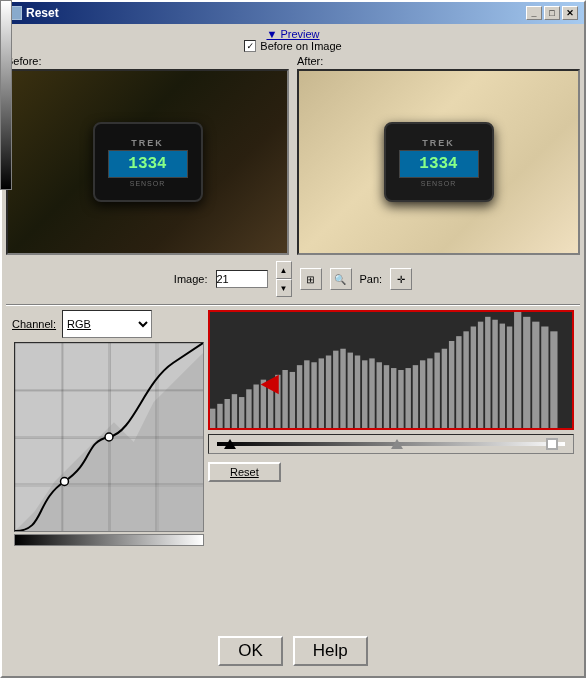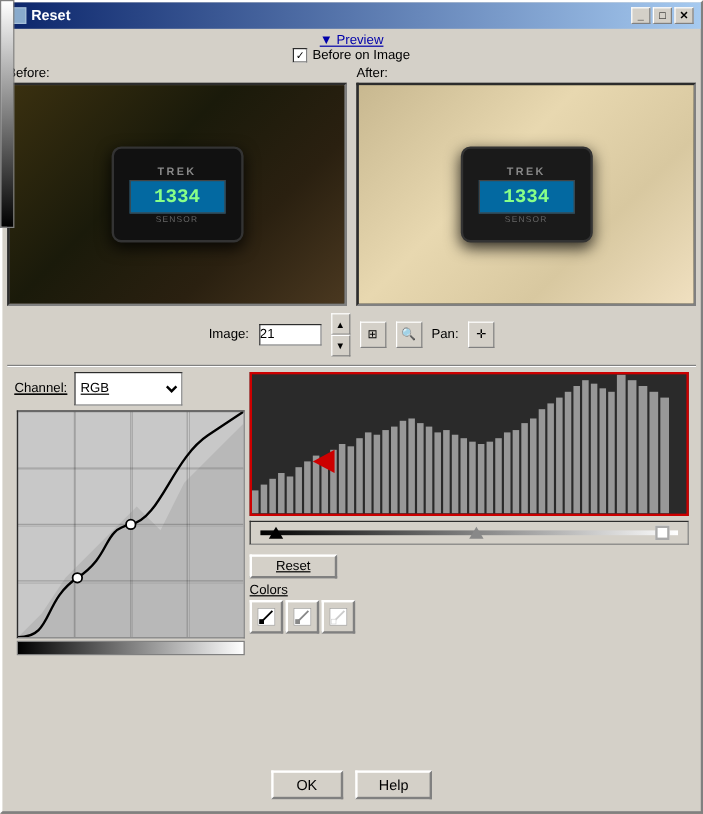--- a/index.html
+++ b/index.html
@@ -437,21 +437,21 @@
       gap: 10px;
       padding: 6px;
       flex-shrink: 0;
     }
     .dialog-btn {
       background: #d4d0c8;
       border: 2px solid #fff;
       border-right-color: #808080;
       border-bottom-color: #808080;
       padding: 3px 18px;
-      font-size: 12px;
+      font-size: 17px;
       cursor: pointer;
       min-width: 60px;
     }
     .checkbox-custom {
       width: 12px;
       height: 12px;
       border: 1px inset #808080;
       background: white;
       display: flex;
       align-items: center;
@@ -665,46 +665,20 @@
               <div class="slider-thumb-black"></div>
               <div class="slider-thumb-mid"></div>
               <div style="position:absolute;right:2%;top:50%;transform:translateY(-50%);width:12px;height:12px;border:2px solid #aaa;background:white;"></div>
             </div>
           </div>
 
           <div style="display:flex;justify-content:flex-start;margin-top:4px;">
             <button class="reset-btn">Reset</button>
           </div>
 
-          <div class="colors-section">
-            <span class="colors-label">Colors</span>
-            <div class="color-btns">
-              <div class="color-btn">
-                <svg width="16" height="16" viewBox="0 0 16 16">
-                  <rect x="1" y="1" width="14" height="14" fill="white" stroke="#999" stroke-width="0.5"></rect>
-                  <line x1="3" y1="13" x2="13" y2="3" stroke="#000" stroke-width="1.5"></line>
-                  <rect x="2" y="10" width="4" height="4" fill="#000"></rect>
-                </svg>
-              </div>
-              <div class="color-btn">
-                <svg width="16" height="16" viewBox="0 0 16 16">
-                  <rect x="1" y="1" width="14" height="14" fill="white" stroke="#999" stroke-width="0.5"></rect>
-                  <line x1="3" y1="13" x2="13" y2="3" stroke="#888" stroke-width="1.5"></line>
-                  <rect x="2" y="10" width="4" height="4" fill="#888"></rect>
-                </svg>
-              </div>
-              <div class="color-btn">
-                <svg width="16" height="16" viewBox="0 0 16 16">
-                  <rect x="1" y="1" width="14" height="14" fill="white" stroke="#999" stroke-width="0.5"></rect>
-                  <line x1="3" y1="13" x2="13" y2="3" stroke="#ccc" stroke-width="1.5"></line>
-                  <rect x="2" y="10" width="4" height="4" fill="#fff" stroke="#ccc" stroke-width="0.5"></rect>
-                </svg>
-              </div>
-            </div>
-          </div>
 
         </div>
       </div>
 
     </div>
 
     <div class="bottom-bar">
       <button class="dialog-btn">OK</button>
       <button class="dialog-btn">Help</button>
     </div>

